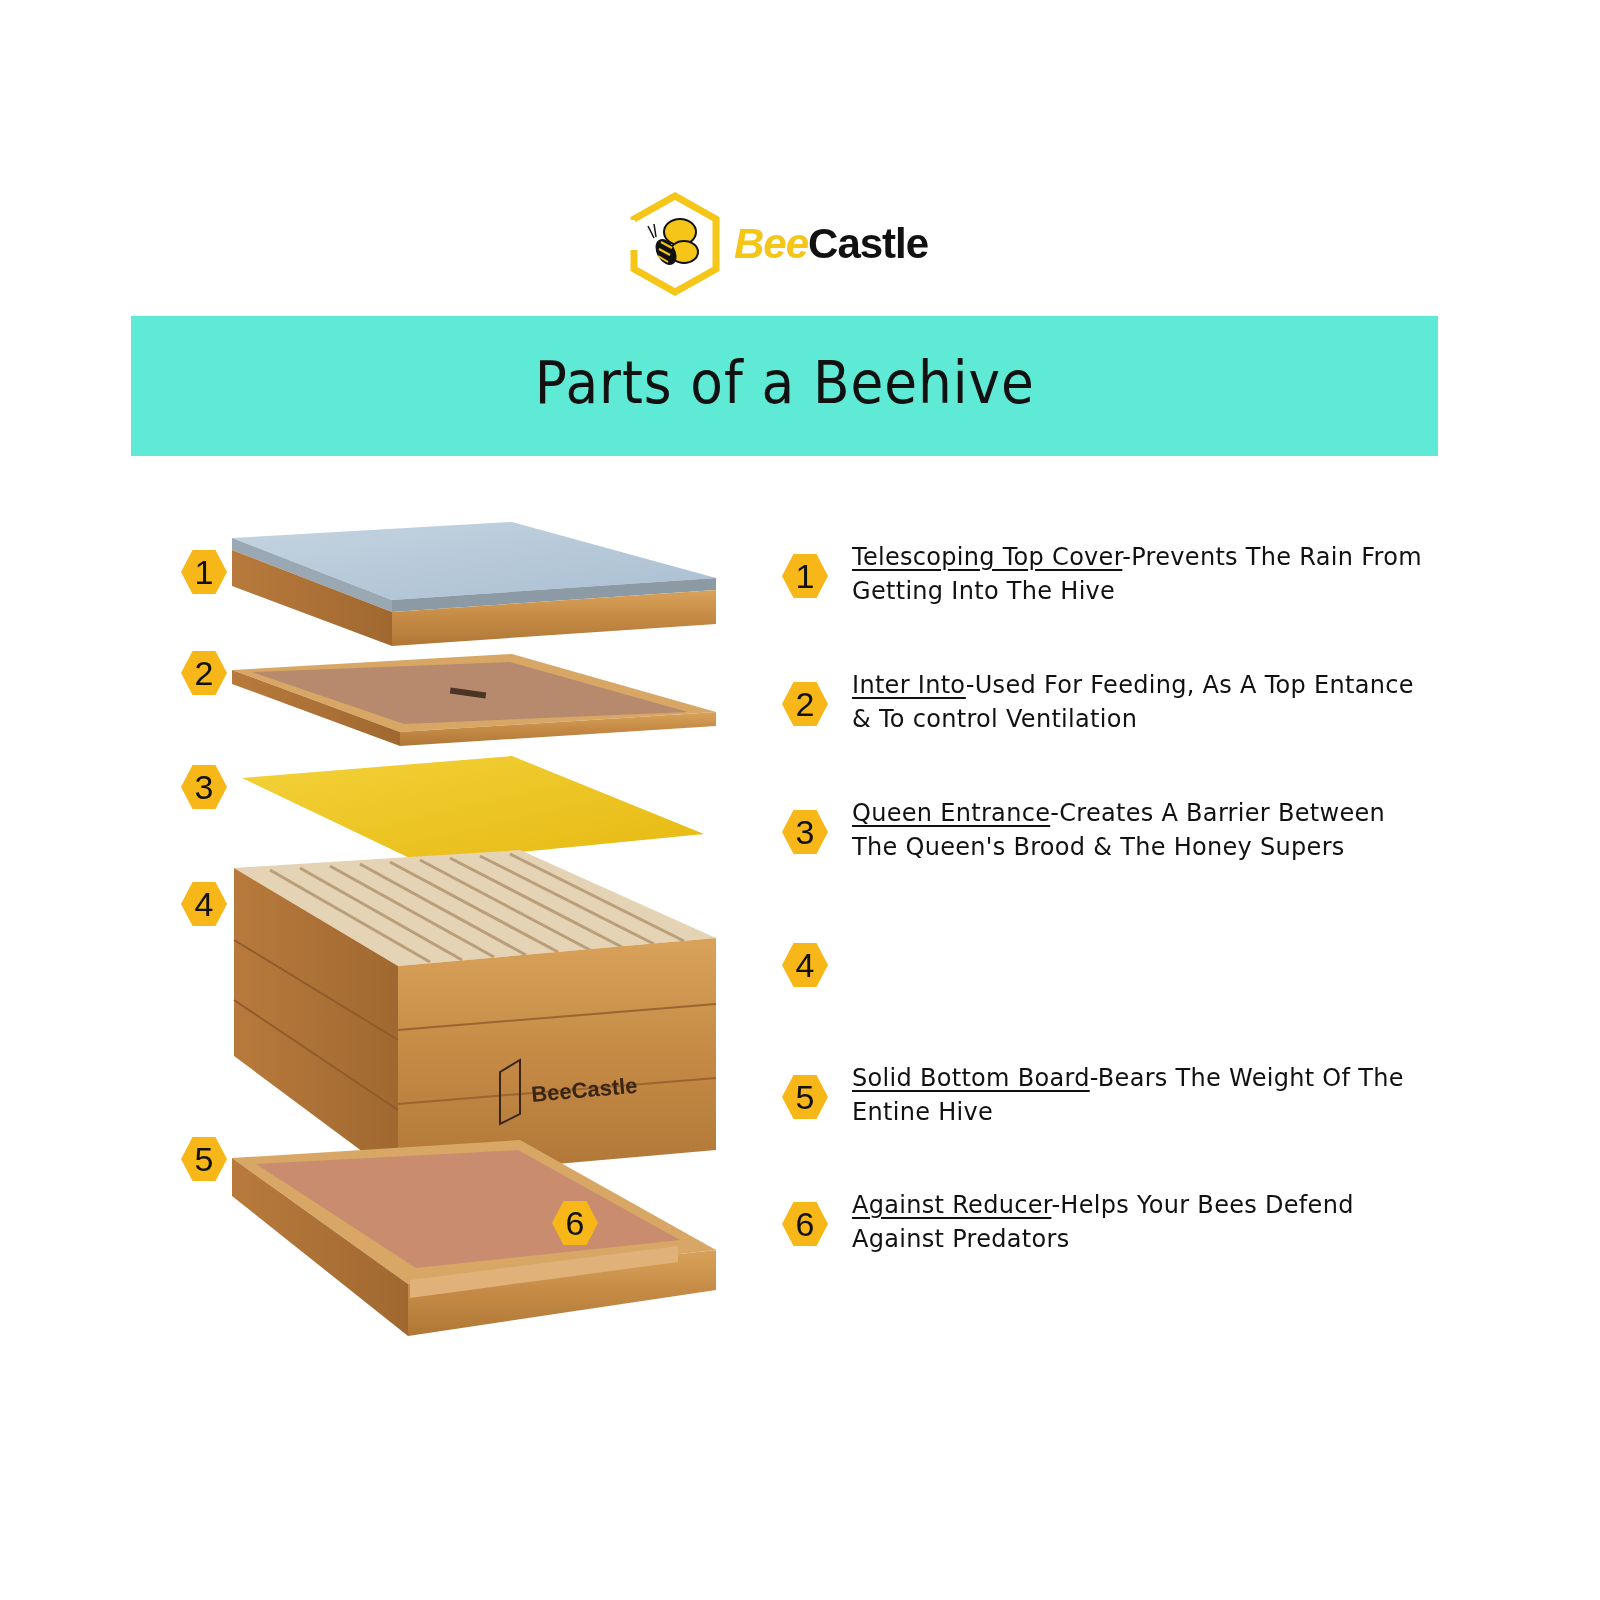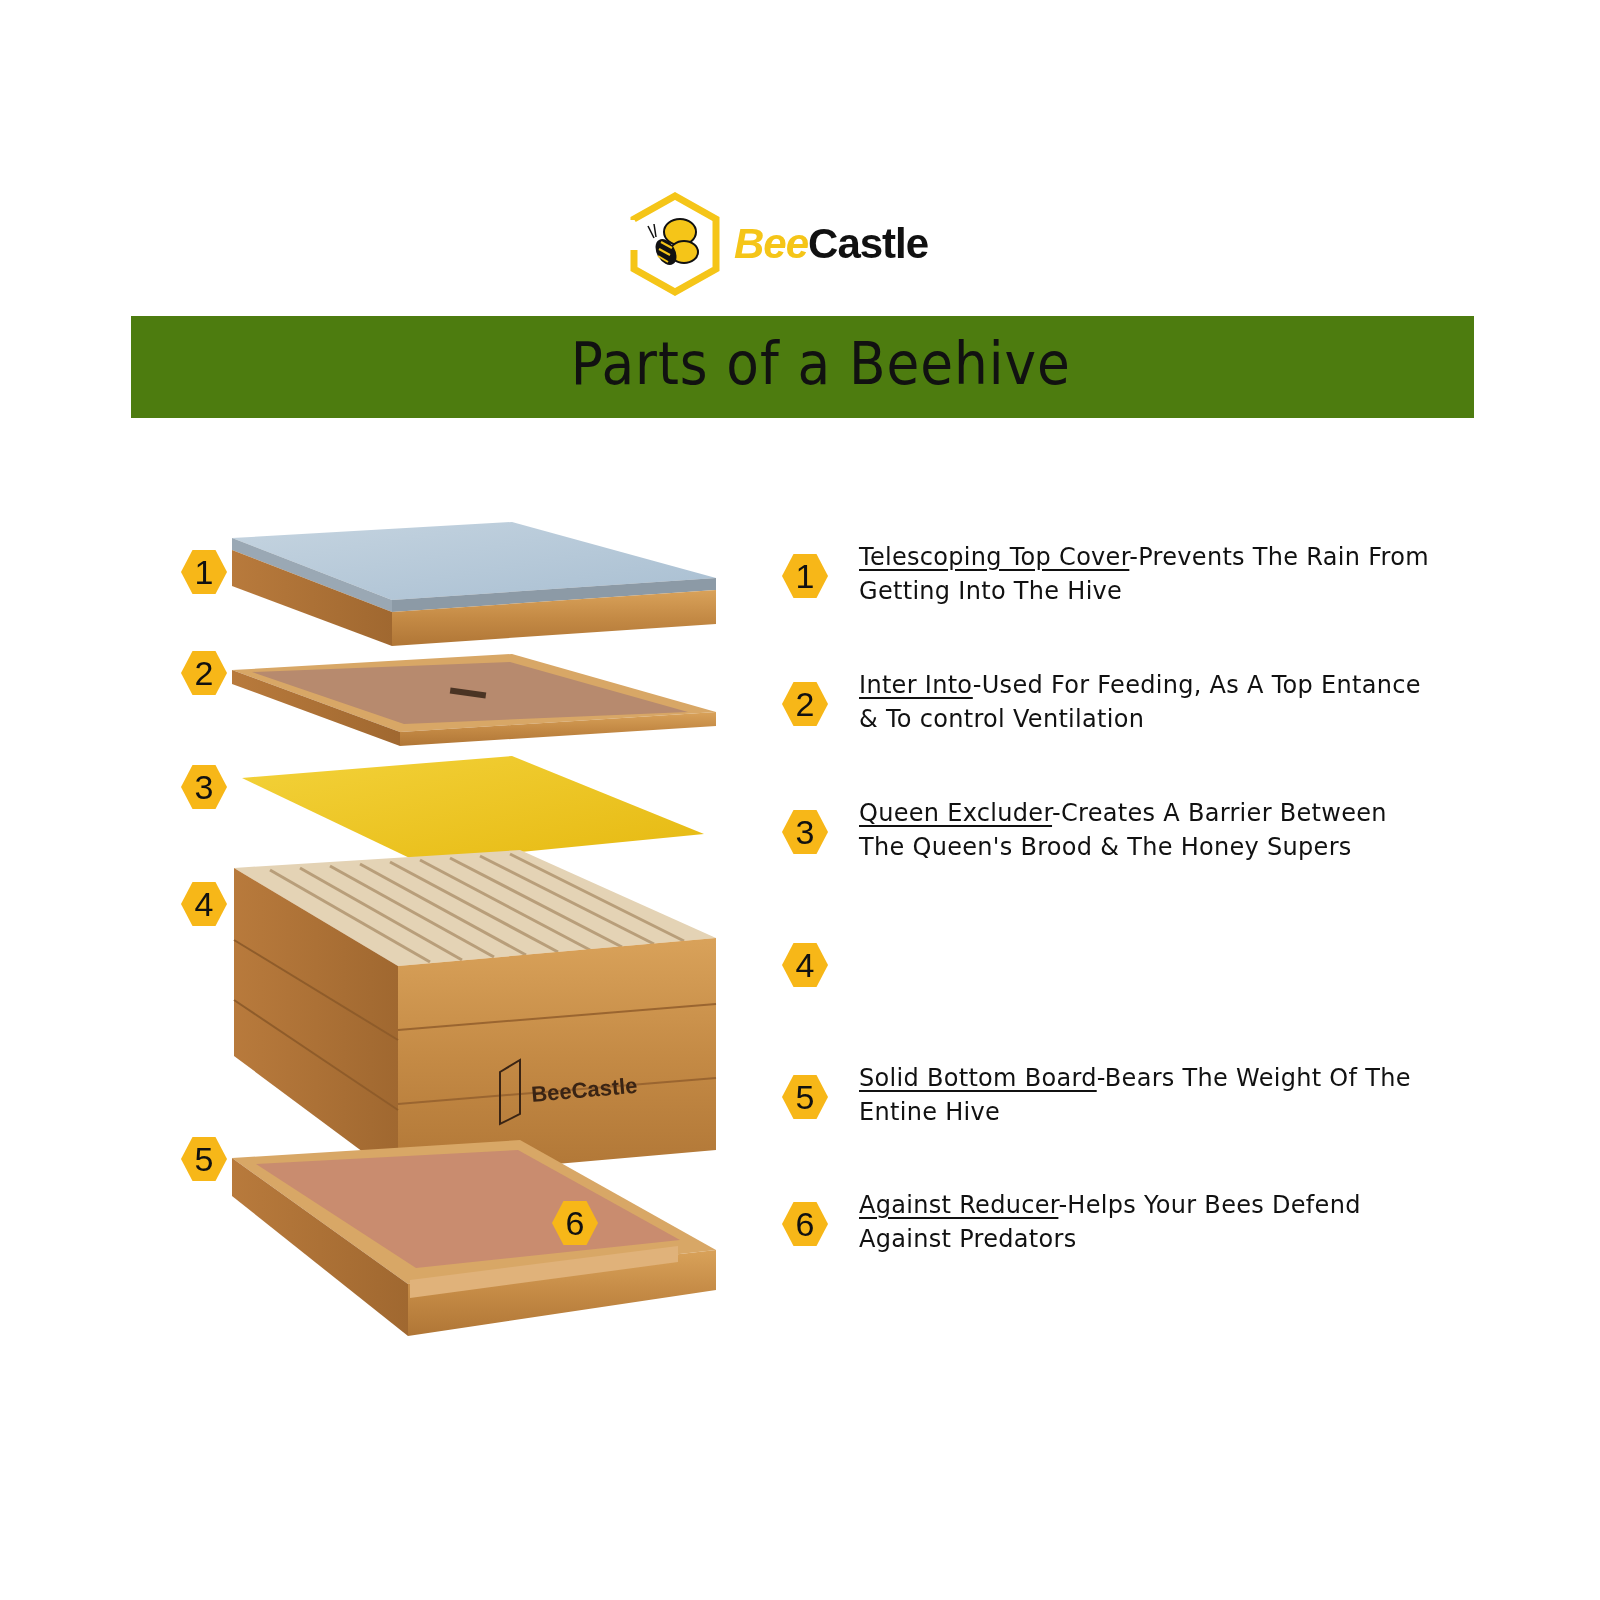--- a/index.html
+++ b/index.html
@@ -4,33 +4,33 @@
   <style>
     html, body { margin:0; padding:0; background:#ffffff; }
     body { width:1600px; height:1600px; position:relative; overflow:hidden; font-family:"DejaVu Sans", sans-serif; }
 
     .logo { position:absolute; left:628px; top:192px; height:104px; display:flex; align-items:center; }
     .logo svg { width:94px; height:104px; }
     .logo-text { margin-left:12px; font-family:"Liberation Sans", sans-serif; font-weight:bold; font-size:42px; letter-spacing:-1px; }
     .logo-bee { color:#f5c518;font-style:italic; }
     .logo-castle { color:#111111;text-align:center; }
 
-    .banner { position:absolute; left:131px; top:316px; width:1307px; height:102px; background:#4d7c0f; display:flex; align-items:center; justify-content:center;padding-left:36px; }
+    .banner { position:absolute; left:131px; top:316px; width:1307px; height:140px; background:#5eead4; display:flex; align-items:center; justify-content:center; }
     .banner-title { font-family:"DejaVu Sans", sans-serif; font-size:58px; color:#111; letter-spacing:1px; transform:scaleX(0.92); margin-top:-6px; }
 
     .hex { position:absolute; width:46px; height:44px; background:#f7b718; clip-path:polygon(25% 0, 75% 0, 100% 50%, 75% 100%, 25% 100%, 0 50%); display:flex; align-items:center; justify-content:center; font-family:"Liberation Sans", sans-serif; font-size:34px; color:#111; }
 
     
     .hive { position:absolute; left:150px; top:500px; width:600px; height:860px; }
     .hive svg { width:100%; height:100%; }
 
     .legend { position:absolute; left:782px; top:540px; width:640px; }
     .legend-item { position:absolute; left:0; height:80px; width:640px; }
     .legend-item .hex { position:relative; left:0; top:14px; }
-    .legend-text { position:absolute; left:77px; top:0; font-family:"DejaVu Sans", sans-serif; font-size:24px; line-height:34px; color:#111; width:580px; letter-spacing:0.3px; }
+    .legend-text { position:absolute; left:70px; top:0; font-family:"DejaVu Sans", sans-serif; font-size:24px; line-height:34px; color:#111; width:580px; letter-spacing:0.3px; }
     .legend-name { text-decoration:underline; text-underline-offset:4px; }
   </style>
 </head>
 <body>
 
 <div class="logo">
   <svg viewBox="0 0 94 104">
     <polygon points="47,4 88,27 88,77 47,100 6,77 6,27" fill="none" stroke="#f5c518" stroke-width="7" stroke-dasharray="210 30"></polygon>
     <ellipse cx="52" cy="40" rx="16" ry="13" fill="#f5c518" stroke="#111" stroke-width="2"></ellipse>
     <ellipse cx="56" cy="60" rx="14" ry="11" fill="#f5c518" stroke="#111" stroke-width="2"></ellipse>
@@ -134,21 +134,21 @@
   <div class="legend-item" style="top:0px;">
     <div class="hex">1</div>
     <div class="legend-text"><span class="legend-name">Telescoping Top Cover</span><span>-Prevents The Rain From Getting Into The Hive</span></div>
   </div>
   <div class="legend-item" style="top:128px;">
     <div class="hex">2</div>
     <div class="legend-text"><span class="legend-name">Inter Into</span><span>-Used For Feeding, As A Top Entance &amp; To control Ventilation</span></div>
   </div>
   <div class="legend-item" style="top:256px;">
     <div class="hex">3</div>
-    <div class="legend-text"><span class="legend-name">Queen Excluder</span><span>-Creates A Barrier Between The Queen's Brood &amp; The Honey Supers</span></div>
+    <div class="legend-text"><span class="legend-name">Queen Entrance</span><span>-Creates A Barrier Between The Queen's Brood &amp; The Honey Supers</span></div>
   </div>
   <div class="legend-item" style="top:389px;">
     <div class="hex">4</div>
   </div>
   <div class="legend-item" style="top:521px;">
     <div class="hex">5</div>
     <div class="legend-text"><span class="legend-name">Solid Bottom Board</span><span>-Bears The Weight Of The Entine Hive</span></div>
   </div>
   <div class="legend-item" style="top:648px;">
     <div class="hex">6</div>

